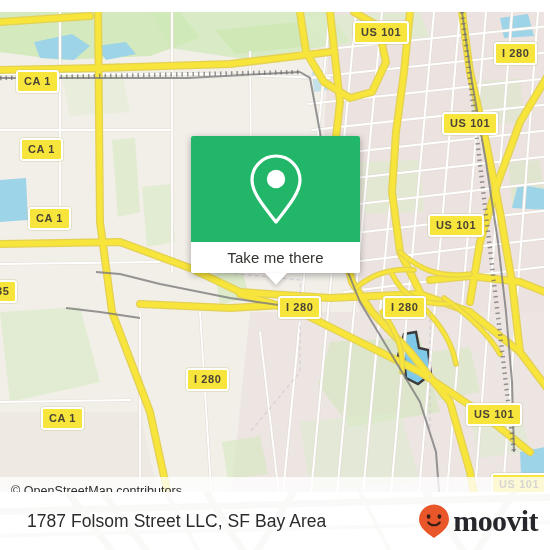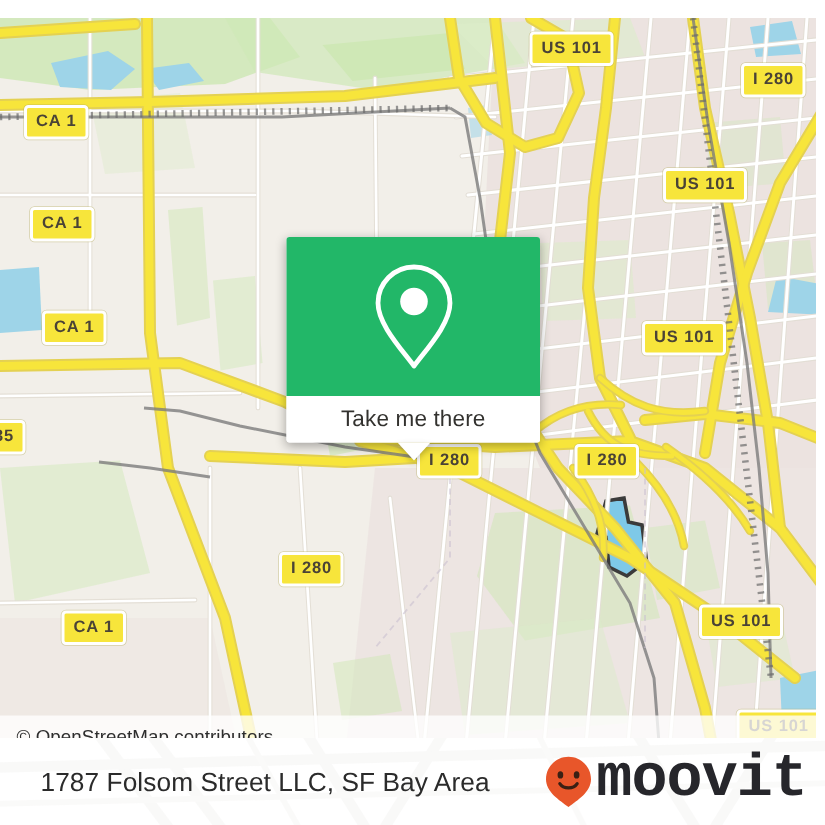--- a/index.html
+++ b/index.html
@@ -56,21 +56,20 @@
 
   
   #popup {
     position: absolute;
     left: 191px;
     top: 124px;
     width: 169px;
     box-shadow: 0 2px 7px rgba(0,0,0,0.33);
     border-radius: 2px;
     background: #ffffff;
-    margin-top: 22px;
   }
   #popup-head {
     background: #22b768;
     height: 106px;
     border-radius: 2px 2px 0 0;
     display: flex;
     align-items: center;
     justify-content: center;
   }
   #popup-foot {
@@ -151,24 +150,24 @@
     position: absolute;
     right: 12px;
     top: 0;
     height: 58px;
     display: flex;
     align-items: center;
     gap: 2px;
   }
   #logo-word {
     color: #26262b;
-    font-size: 40px;
+    font-size: 30px;
     font-weight: bold;
     letter-spacing: -0.6px;
-    font-family: Liberation Mono, monospace;
+    font-family: Liberation Serif, serif;
     line-height: 30px;
   }
 </style>
 </head>
 <body>
 
 <div id="screen">
 
   <div id="map">
 

